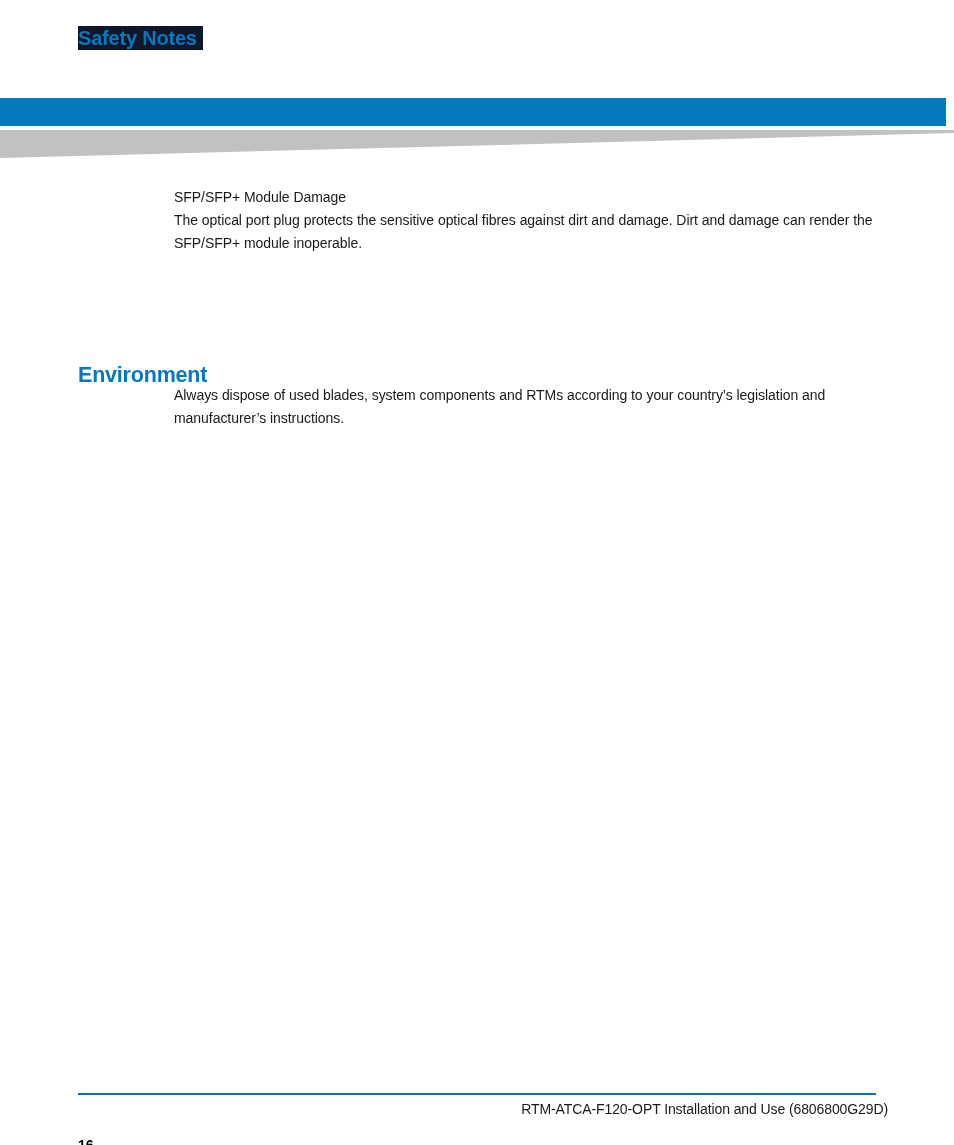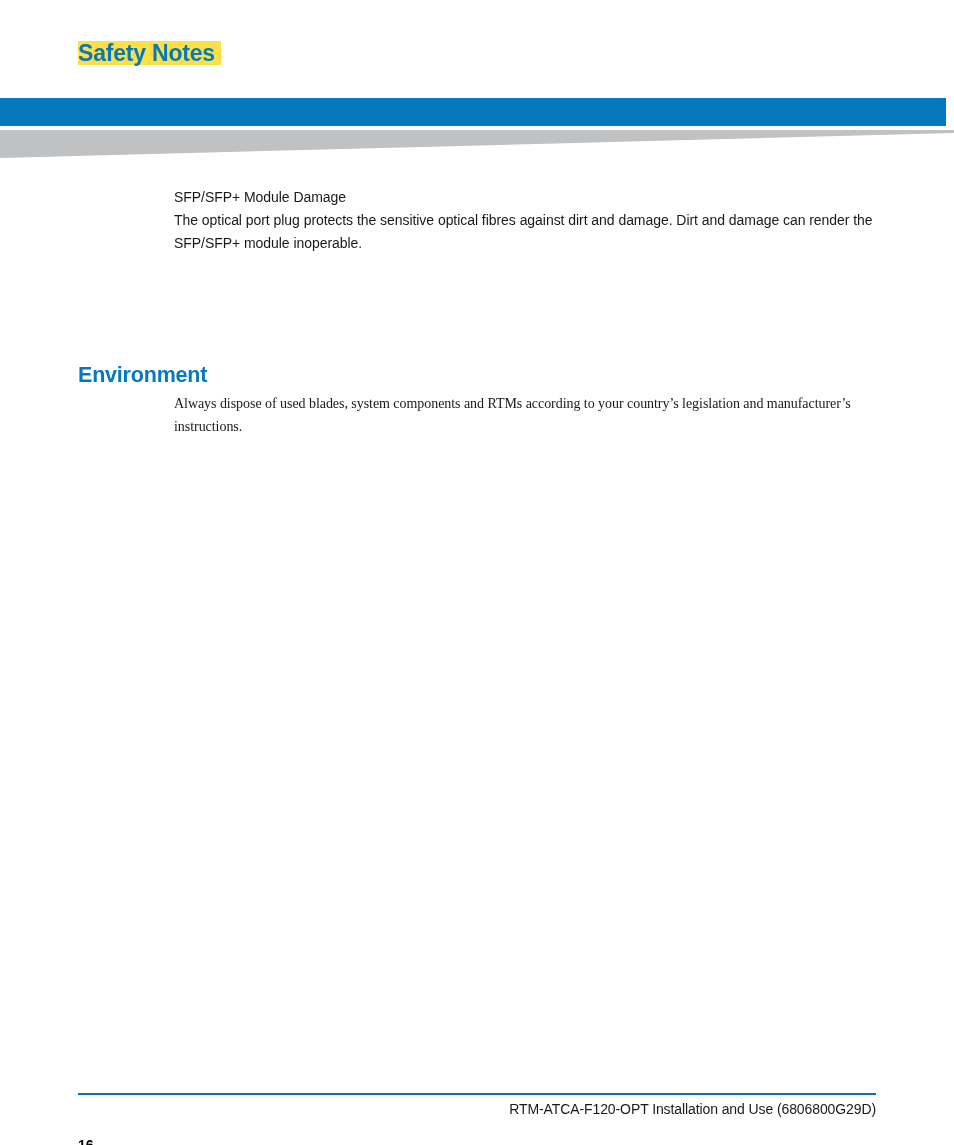--- a/index.html
+++ b/index.html
@@ -72,28 +72,28 @@
     background-position: 3px 0;
   }
   .sq-row.r1 { top: 3px; }
   .sq-row.r2 { top: 25px; }
   .sq-row.r3 { top: 47px; }
   .sq-row.r4 { top: 69px; }
 
   .header-title {
     position: absolute;
     left: 78px;
-    top: 41px;
-    font-size: 23px;
+    top: 26px;
+    font-size: 20px;
     font-weight: bold;
     color: #0578be;
     letter-spacing: -0.2px;
     white-space: nowrap;
     z-index: 5;
-    background: #fde047;
+    background: #0f172a;
     padding-right: 6px;
     line-height: 24px;
   }
 
   .header-blue-bar {
     position: absolute;
     left: 0;
     top: 98px;
     width: 946px;
     height: 28px;
@@ -135,42 +135,42 @@
     top: 182px;
     font-size: 21.5px;
     font-weight: bold;
     color: #0578be;
     letter-spacing: -0.2px;
     line-height: 26px;
     white-space: nowrap;
     margin-top: 20px;
   }
 
-  .block-env { top: 232px; font-family: Liberation Serif, serif; }
+  .block-env { top: 224px; }
   .footer-rule {
     position: absolute;
     left: 78px;
     top: 1093px;
     width: 798px;
     height: 2px;
     background: #0c74ab;
   }
   .footer-page-number {
     position: absolute;
     left: 78px;
     top: 1100px;
     font-size: 14px;
     font-weight: bold;
     color: #000000;
     line-height: 18px;
     margin-top: 36px;
   }
   .footer-doc-title {
     position: absolute;
-    left: 0;
+    left: 12px;
     top: 1100px;
     width: 876px;
     text-align: right;
     font-size: 14px;
     color: #1a1a1a;
     line-height: 18px;
     letter-spacing: -0.1px;
   }
 </style>
 </head>

